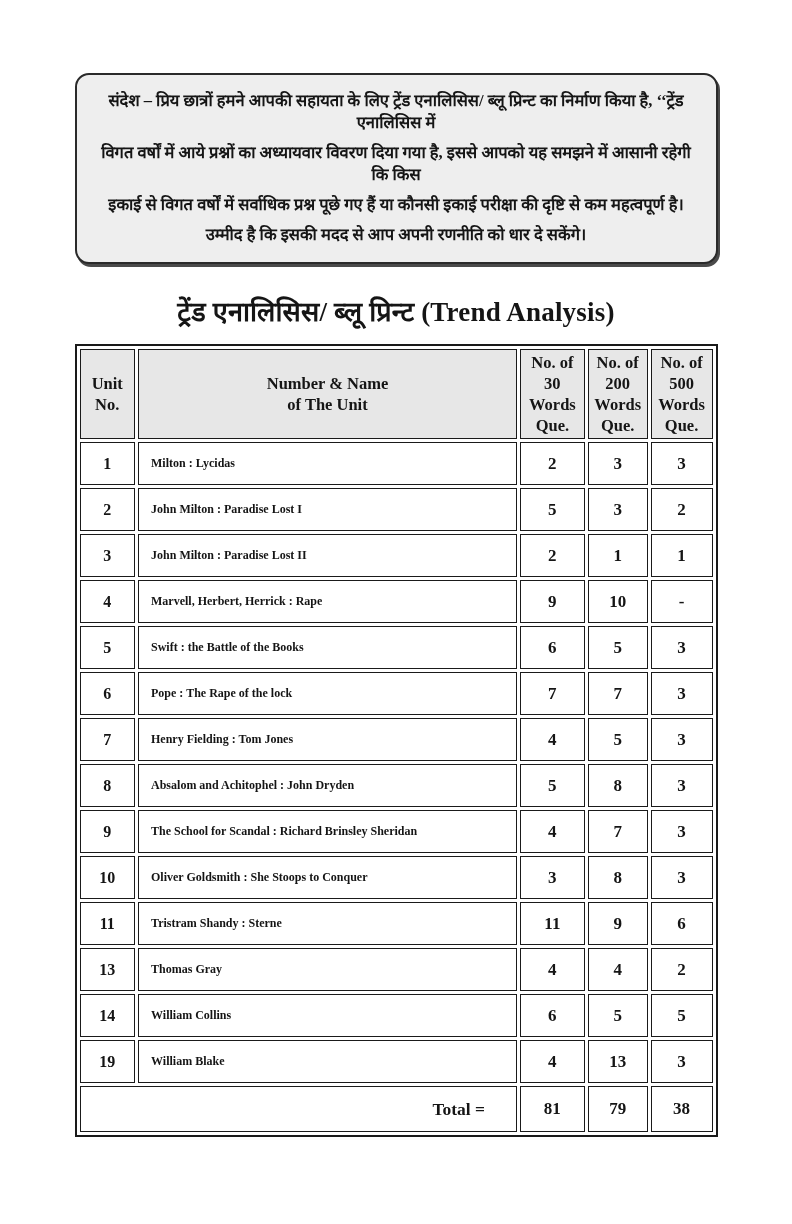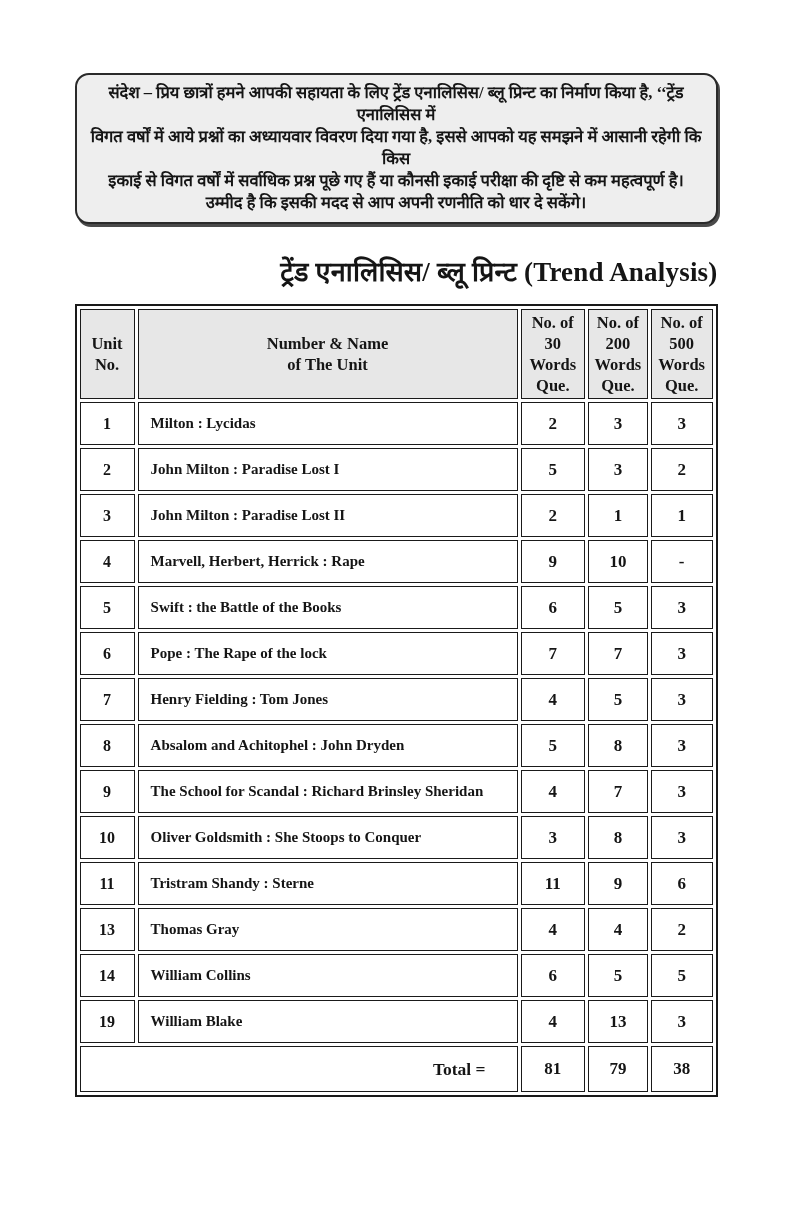--- a/index.html
+++ b/index.html
@@ -27,24 +27,24 @@
     border: 2.5px solid #2a2a2a;
     border-radius: 14px;
     background: #eeeeee;
     box-shadow: 2px 3px 0 0 #4a4a4a;
     padding: 7px 8px 8px 8px;
     text-align: center;
     font-weight: bold;
     font-size: 16.5px;
     line-height: 1.33;
   }
-  .message-box p { margin: 0; }
+  .message-box p { margin: 8px; }
   
   .title {
-    text-align: right;
+    text-align: center;
     font-size: 27px;
     font-weight: bold;
     margin: 28px 0 15px 0;
     letter-spacing: 0.2px;
   }
   
   table.trend {
     width: 100%;
     border-collapse: separate;
     border-spacing: 3px;
@@ -64,21 +64,21 @@
     height: 74px;
     white-space: pre-line;
     line-height: 1.28;
     font-size: 16.5px;
     margin-top: 44px;
   }
   table.trend tbody td { height: 37px; }
   table.trend td.name {
     text-align: left;
     padding-left: 12px;
-    font-size: 15px;
+    font-size: 12px;
     white-space: nowrap;
   }
   table.trend td.unit { font-size: 16px; padding: 2px 1px; }
   table.trend tfoot td { height: 40px; }
   table.trend td.total-label {
     text-align: right;
     padding-right: 31px;
     font-size: 17.5px;
   }
   .col-unit  { width: 56px; }

